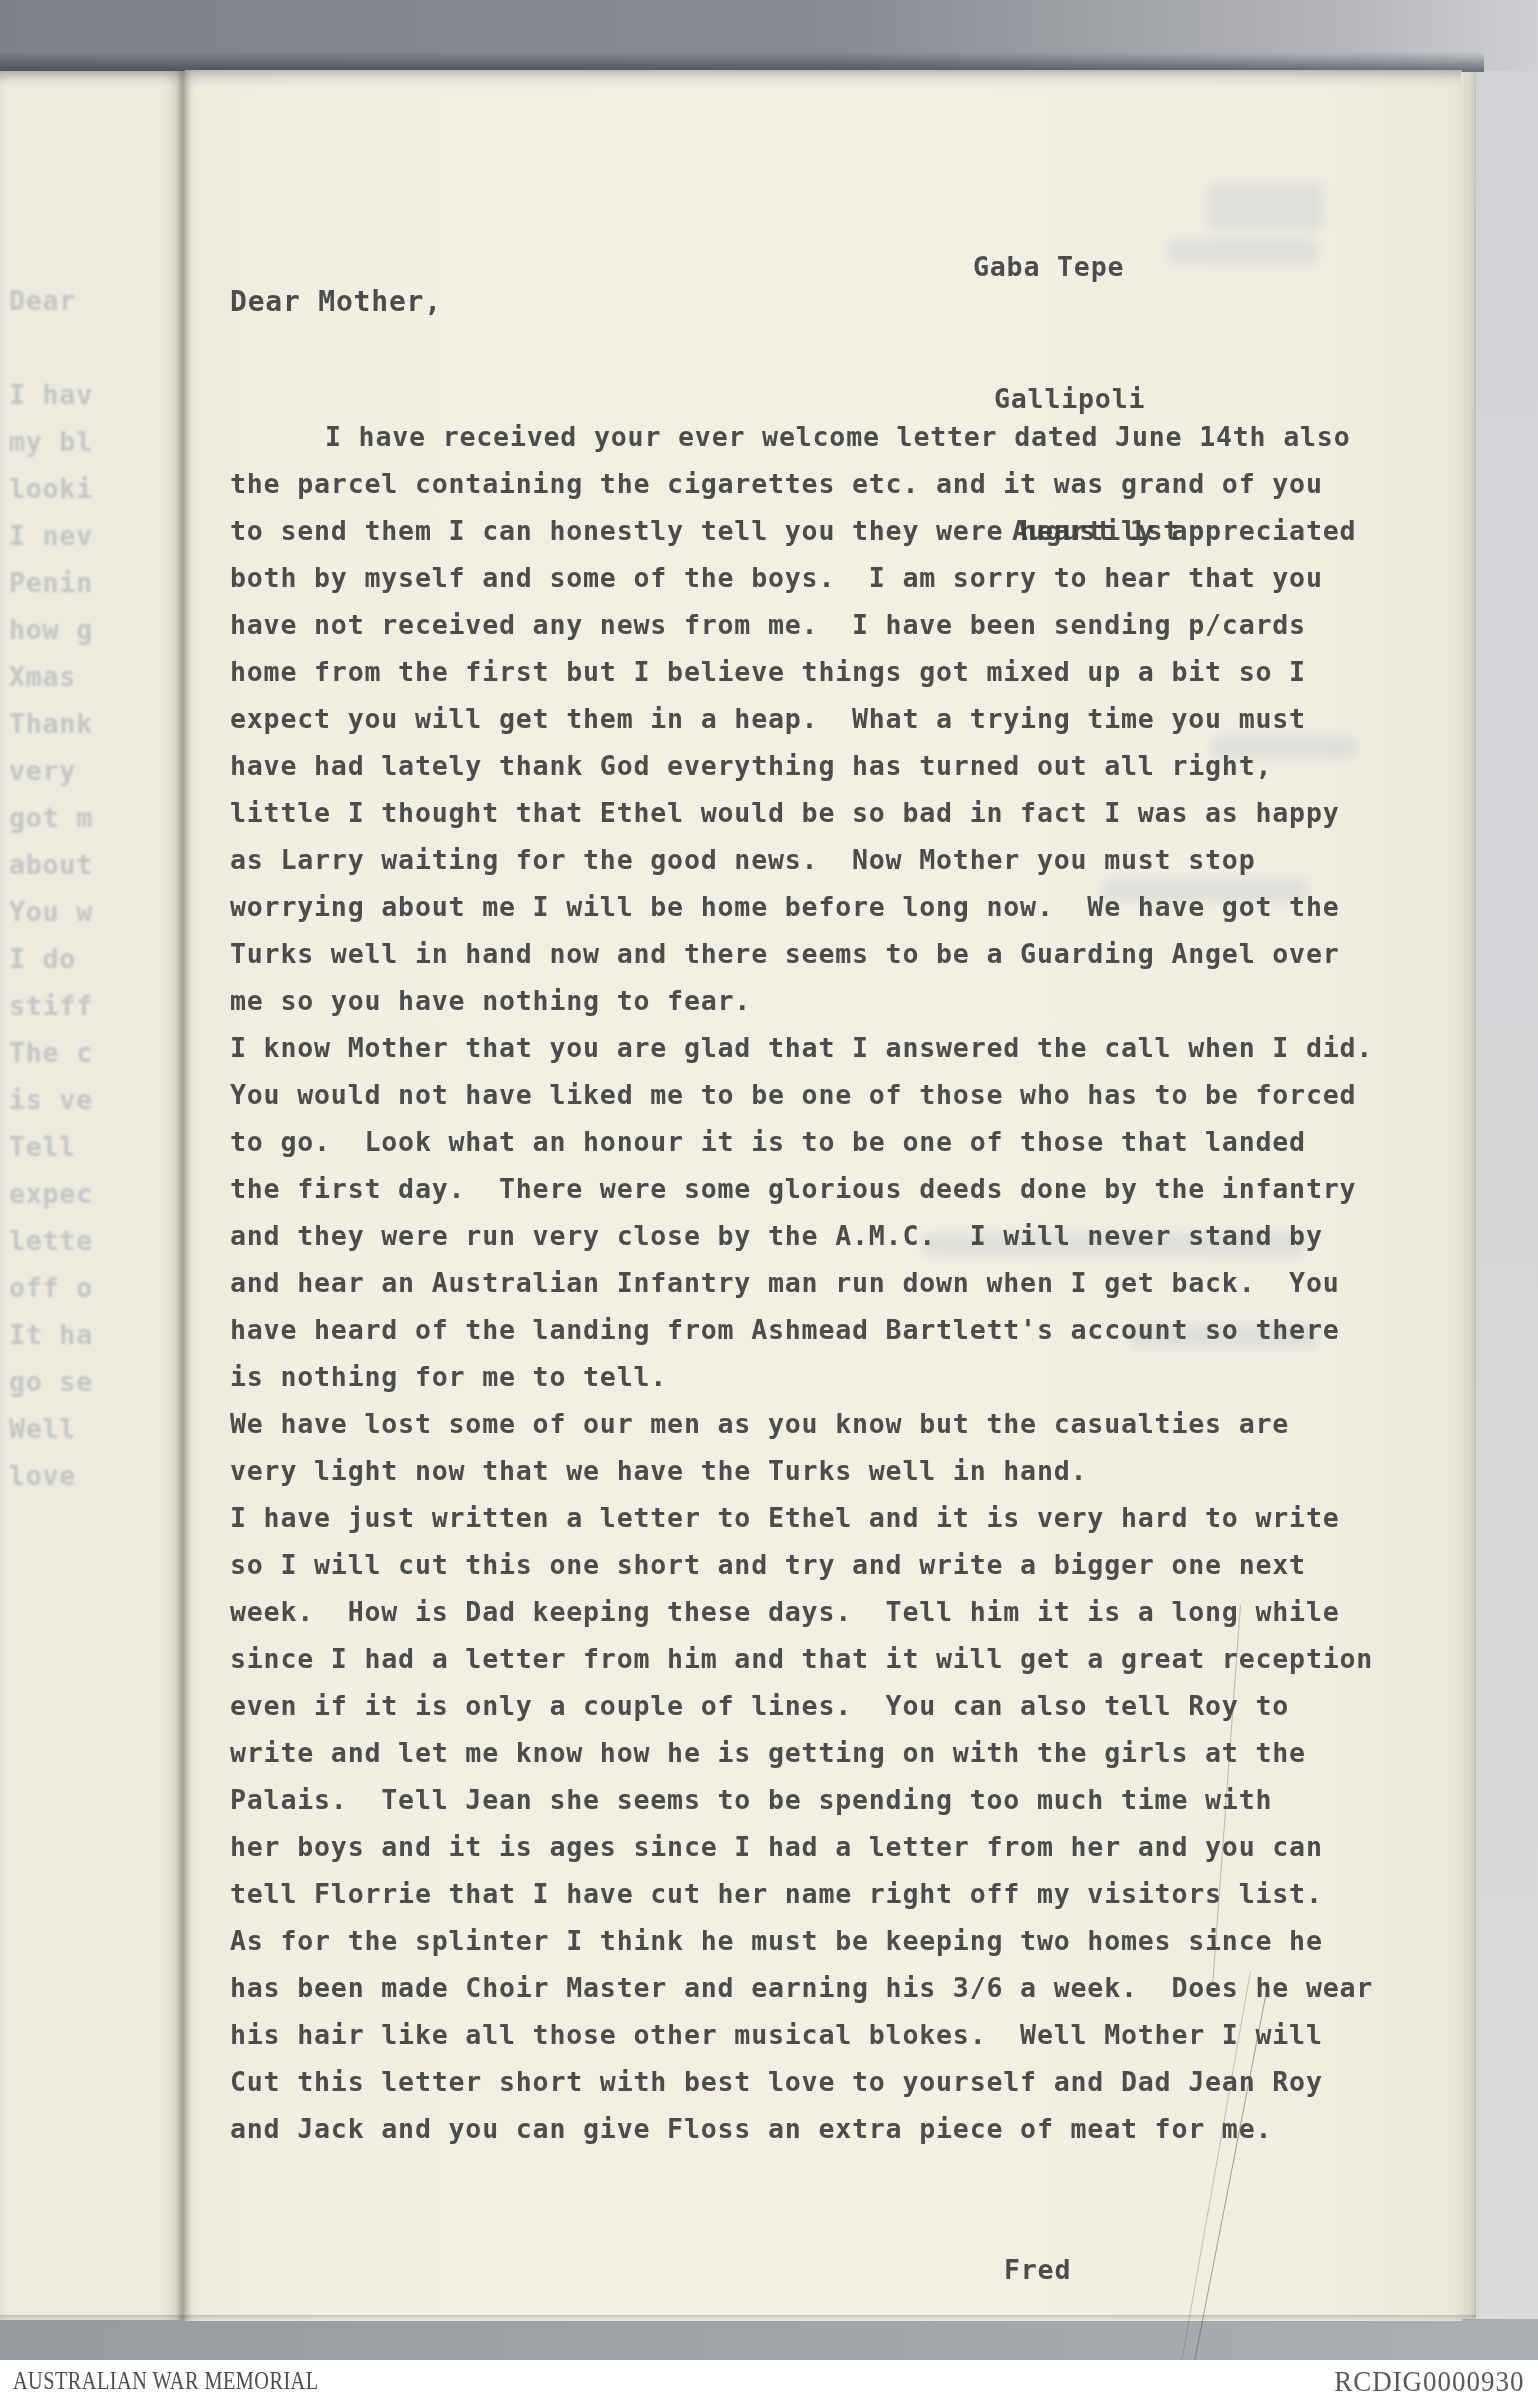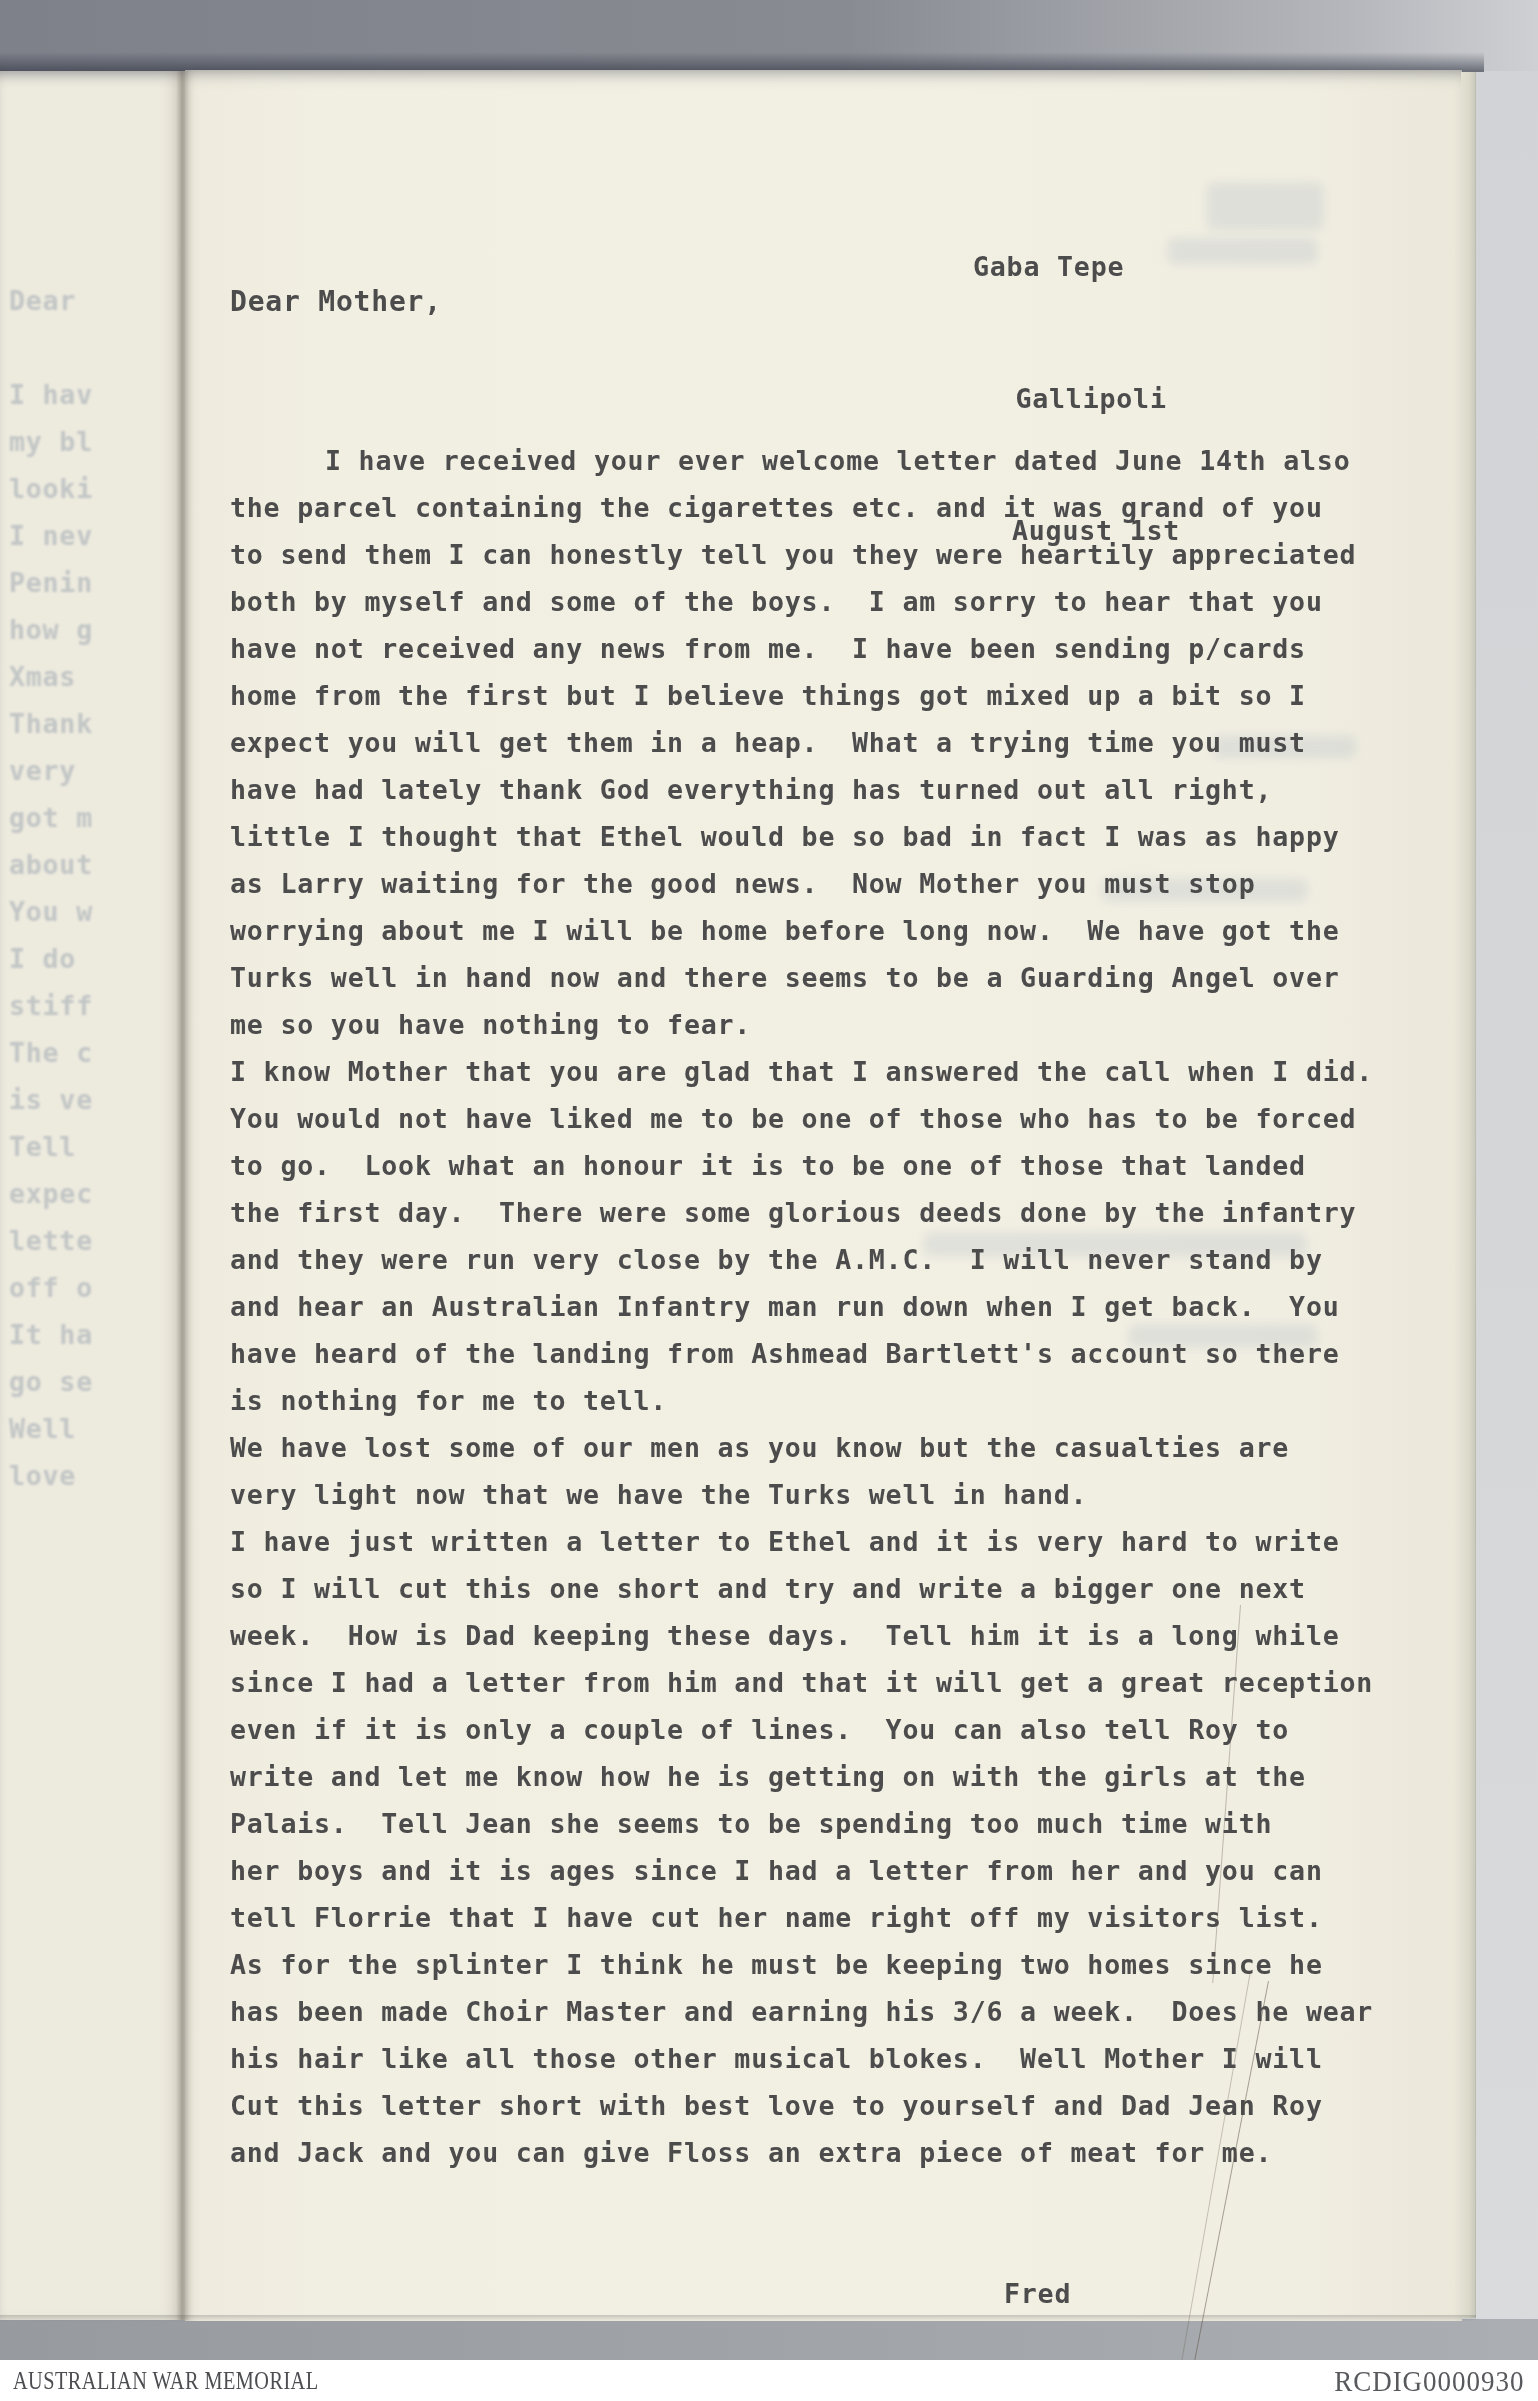--- a/index.html
+++ b/index.html
@@ -25,24 +25,24 @@
   .page-edge{position:absolute;left:1461px;top:72px;width:14.4px;height:2246px;
     background:linear-gradient(to right,#e3e1d2 0%,#dbdaca 55%,#c9c9bd 100%);
     border-right:1.1px solid rgba(160,160,150,.55);}
   .gutter{position:absolute;left:176px;top:71px;width:14.4px;height:2249px;
     background:linear-gradient(to right,rgba(0,0,0,0) 0%,rgba(96,90,76,.30) 45%,rgba(96,90,76,.12) 60%,rgba(0,0,0,0) 100%);}
   .page-bottom-shadow{position:absolute;left:0;top:2315px;width:1476px;height:5.5px;
     background:linear-gradient(to bottom,rgba(70,72,70,.25),rgba(70,72,70,0));}
   
   .type{color:#3c3b3d;font-weight:bold;letter-spacing:0.8px;filter:blur(0.3px);opacity:.9;white-space:pre;}
   .heading{position:absolute;left:973px;top:157px;font-size:26.6px;line-height:44px;}
-  .heading .h2{margin-left:29px;text-align:center;} .heading .h3{margin-left:39px;}
+  .heading .h2{margin-left:21px;} .heading .h3{margin-left:39px;}
   .salutation{position:absolute;left:230px;top:278px;font-size:28px;line-height:47px;}
   .letter-body{position:absolute;left:230px;top:319px;font-size:26.6px;line-height:47px;}
-  .letter-body .line:first-child{padding-left:95px;margin-top:24px;}
+  .letter-body .line:first-child{padding-left:95px;}
   .valediction{margin-top:3.3px;margin-left:507px;}
   .signature{margin-left:774px;}
   
   .ghost-col{position:absolute;left:8.9px;top:277px;width:166px;font-size:26.6px;line-height:47px;
     color:#9fa9b2;font-weight:bold;letter-spacing:0.8px;filter:blur(1.2px);opacity:.55;white-space:pre;overflow:hidden;}
   .smudge{position:absolute;background:rgba(150,168,186,.20);filter:blur(5px);border-radius:7.8px;}
   
   .scratch{position:absolute;width:1.1px;transform-origin:top left;background:rgba(88,80,66,.5);}
   .s1{left:1240px;top:1605px;height:379px;transform:rotate(4.2deg);background:rgba(95,87,72,.35);}
   .s2{left:1268px;top:1981px;height:403px;transform:rotate(11deg);}

